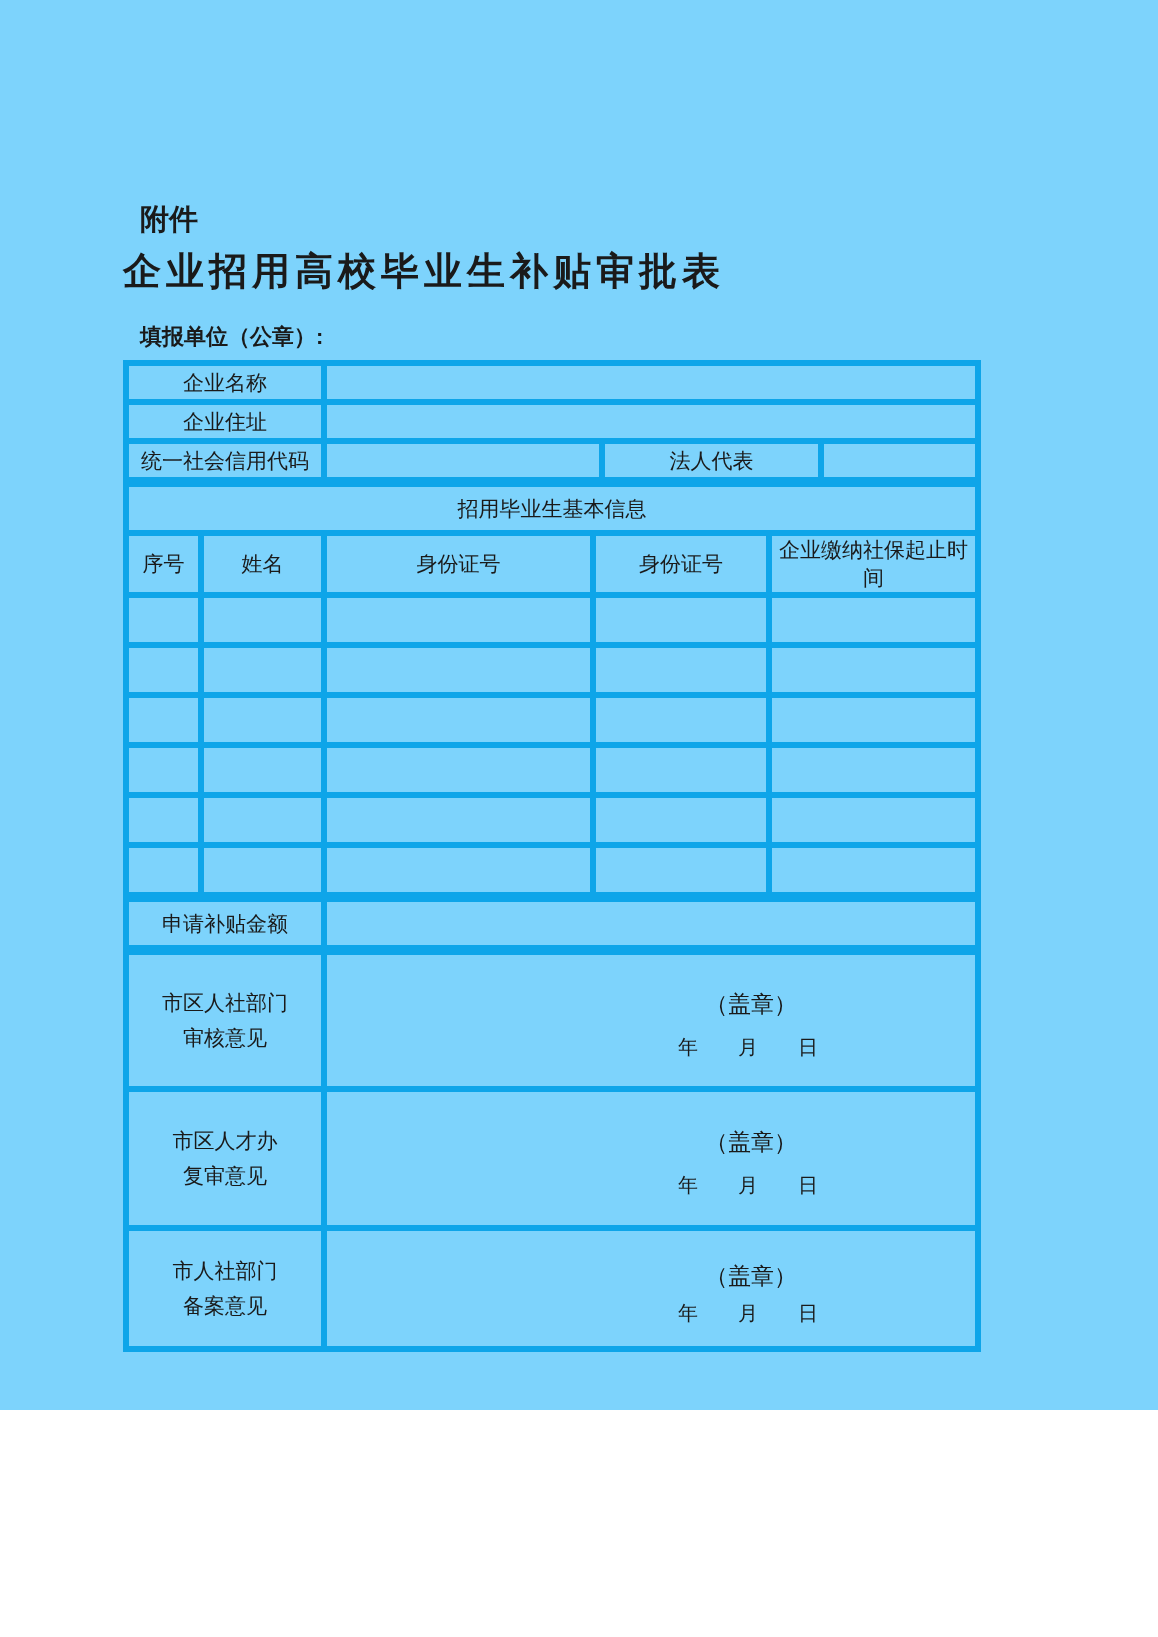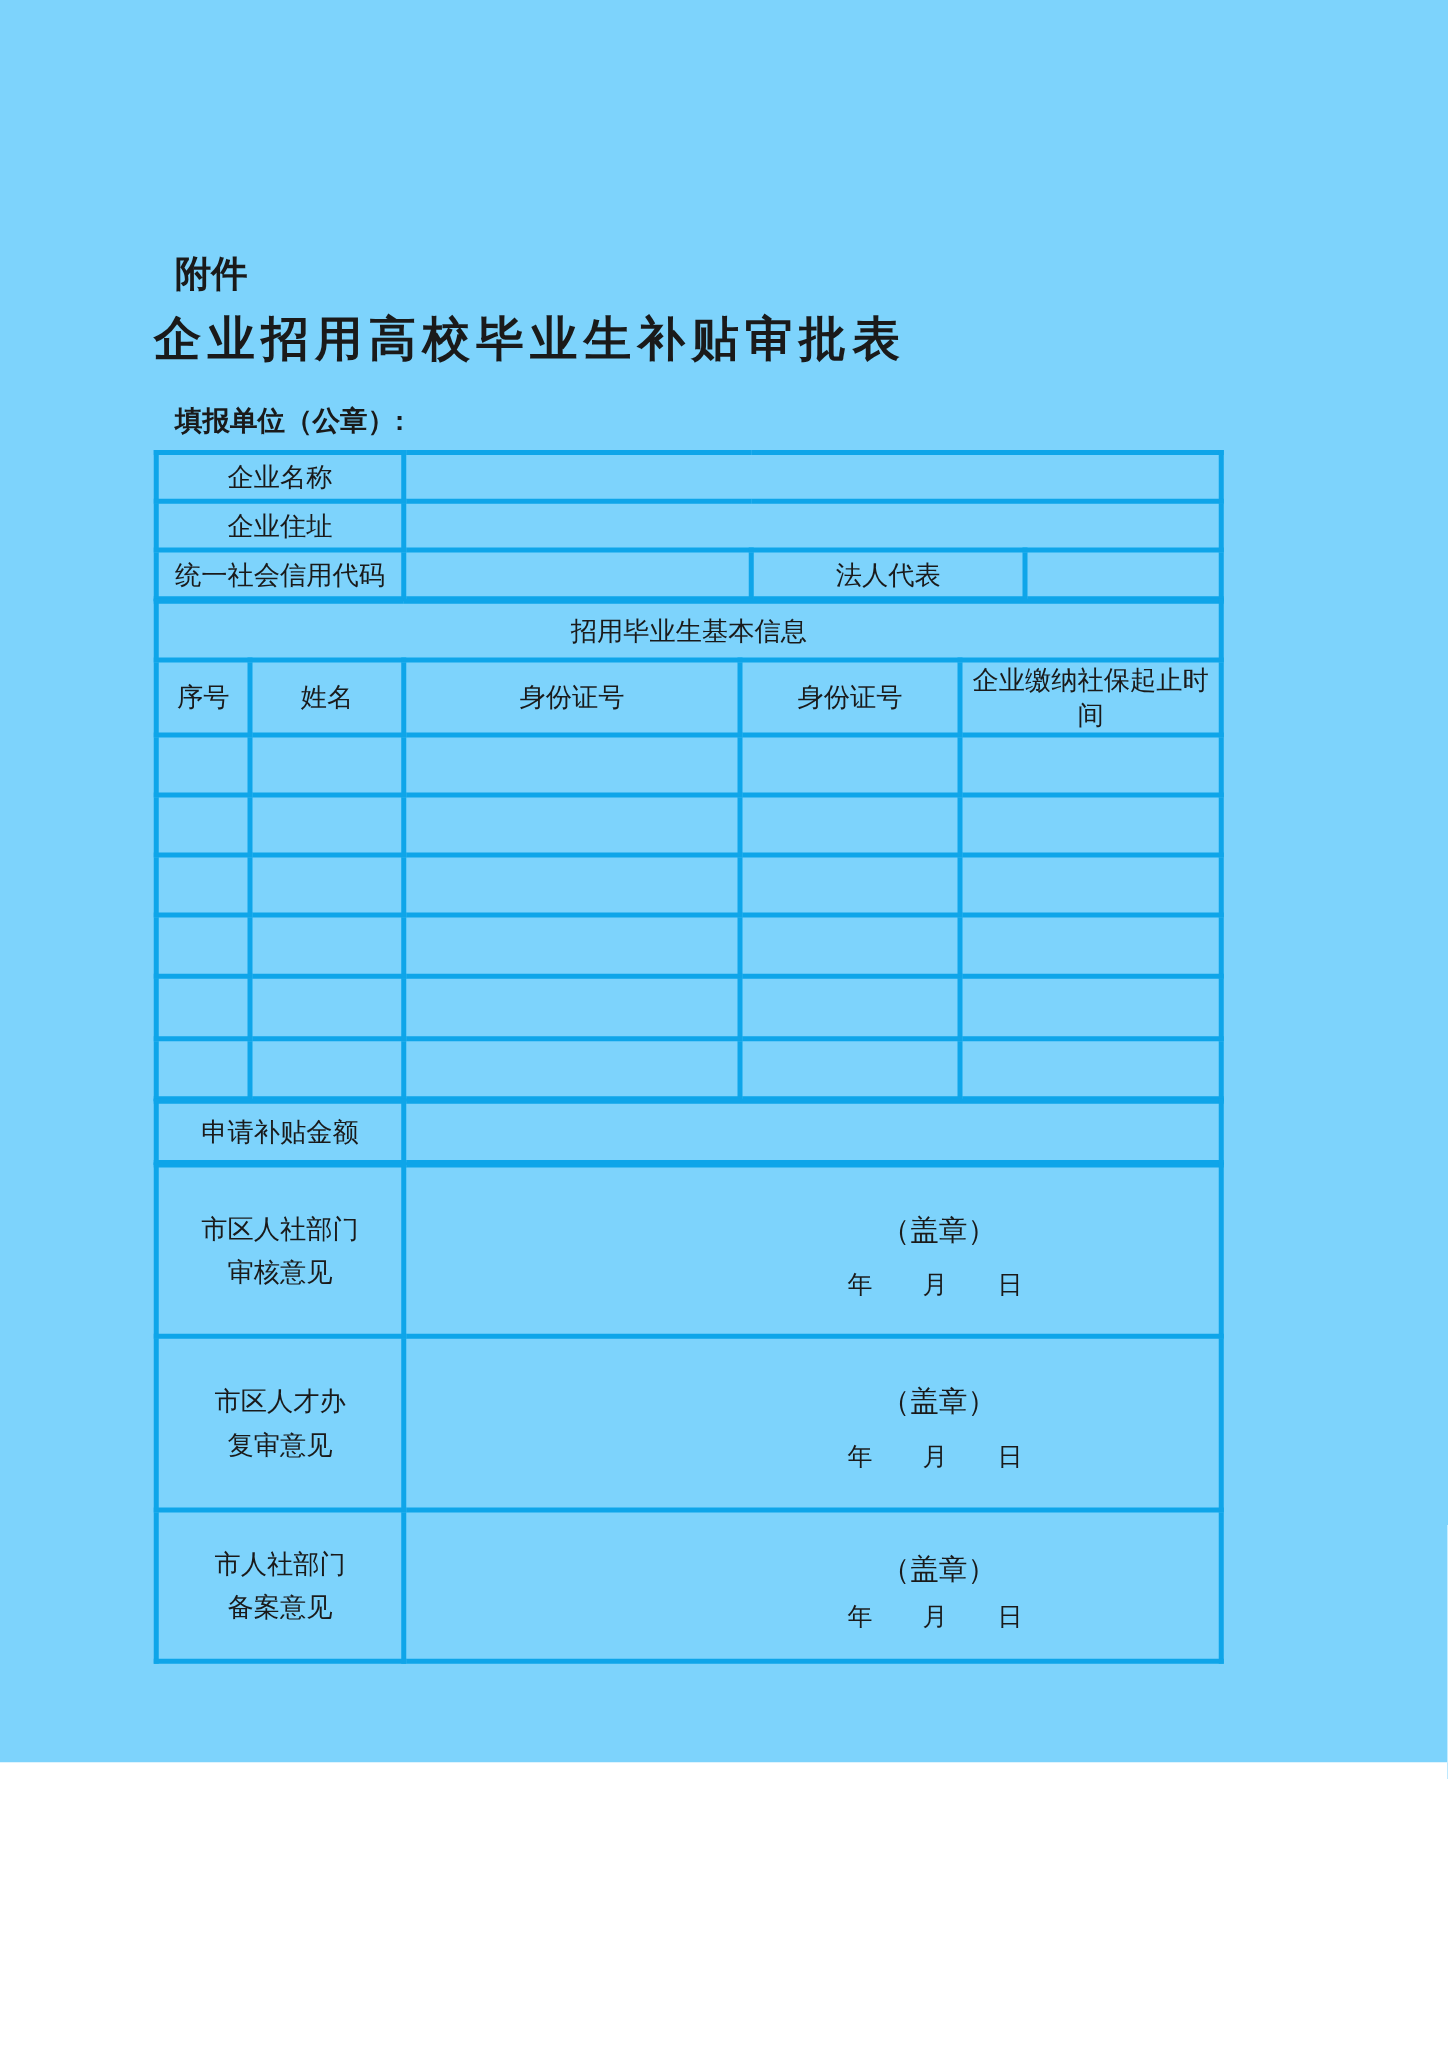--- a/index.html
+++ b/index.html
@@ -51,21 +51,21 @@
   }
   table.tbl {
     border-collapse: collapse;
     table-layout: fixed;
     width: 852px;
   }
   table.tbl + table.tbl {
     margin-top: -2px;
   }
   .tbl td, .tbl th {
-    border: 4px solid #0ea5e9;
+    border: 6px solid #0ea5e9;
     padding: 0;
     font-size: 21px;
     font-weight: 400;
     text-align: center;
     vertical-align: middle;
     overflow: hidden;
   }
   .band-cell { height: 43px; }
   .hdr-cell  { height: 47px; }
   .empty-row td { height: 44px; }

